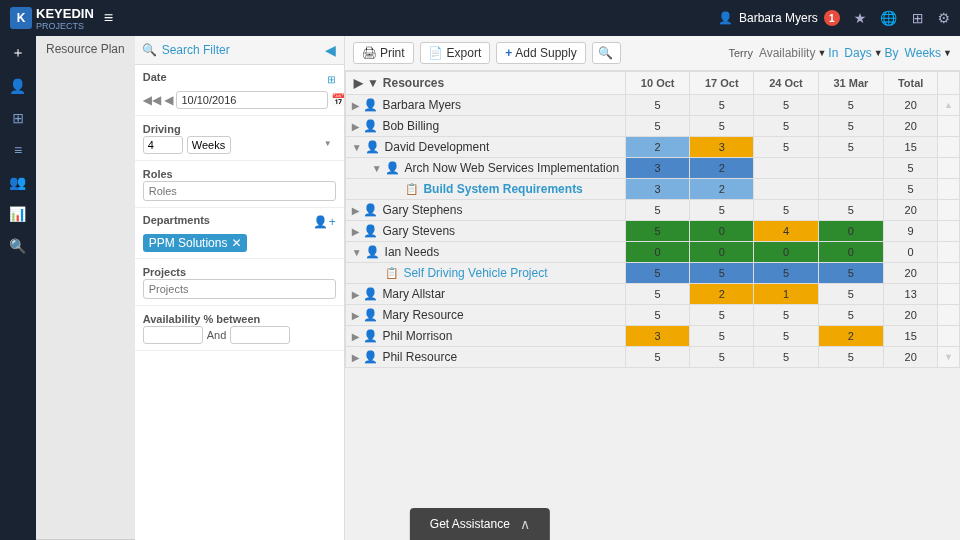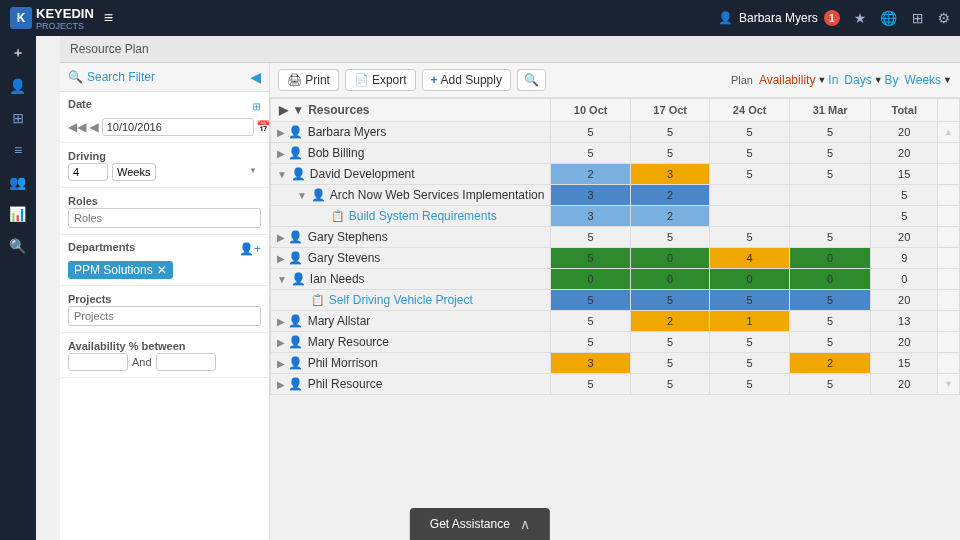--- a/index.html
+++ b/index.html
@@ -42,22 +42,20 @@
     .left-nav-icon.active { color: white; }
 
     
     .main-wrapper {
       position: absolute;
       top: 36px;
       left: 36px;
       right: 0;
       bottom: 0;
       display: flex;
-      flex-direction: column;
-      padding-left: 24px;
     }
 
     
     .page-title-bar {
       background: #e8e8e8;
       padding: 6px 10px;
       font-size: 12px;
       color: #555;
       border-bottom: 1px solid #ccc;
     }
@@ -393,23 +391,23 @@
           <span>Export</span>
         </button>
         <button class="toolbar-btn add-supply">
           <span style="color:#2a6ebb;font-weight:bold;">+</span>
           <span>Add Supply</span>
         </button>
         <button class="toolbar-search">
           <span style="color:#888;">🔍</span>
         </button>
         <div class="toolbar-spacer"></div>
-        <span class="show-label">Plan</span>
+        <span class="show-label">Terry</span>
         <button class="toolbar-dropdown">
-          <span style="color:#c2410c;">Availability</span>
+          <span style="color:#737373;">Availability</span>
           <span class="arrow">▼</span>
           <span> In</span>
         </button>
         <button class="toolbar-dropdown">
           <span style="color:#3399cc;">Days</span>
           <span class="arrow">▼</span>
           <span> By</span>
         </button>
         <button class="toolbar-dropdown">
           <span style="color:#3399cc;">Weeks</span>
@@ -498,21 +496,21 @@
                 <td class="total-col">5</td>
                 <td style="width: 16px; background: rgb(245, 245, 245); border: 1px solid rgb(221, 221, 221); text-align: center; color: rgb(204, 204, 204); font-size: 9px;"></td>
               </tr>
               <tr>
                 <td>
                   <div class="resource-name-cell">
                     <span style="display:inline-block;width:16px;"></span>
                     <span style="display:inline-block;width:16px;"></span>
                     <span style="display:inline-block;width:10px;"></span>
                     <span style="color:#3399cc;font-size:11px;">📋</span>
-                    <span style="color:#3399cc;cursor:pointer;">Build System Requirements</span>
+                    <span style="color:#3399cc;cursor:pointer;font-weight:bold;">Build System Requirements</span>
                   </div>
                 </td>
                 <td class="number-cell cell-blue-light">3</td>
                 <td class="number-cell cell-blue-light">2</td>
                 <td class="number-cell "></td>
                 <td class="number-cell "></td>
                 <td class="total-col">5</td>
                 <td style="width: 16px; background: rgb(245, 245, 245); border: 1px solid rgb(221, 221, 221); text-align: center; color: rgb(204, 204, 204); font-size: 9px;"></td>
               </tr>
               <tr>

